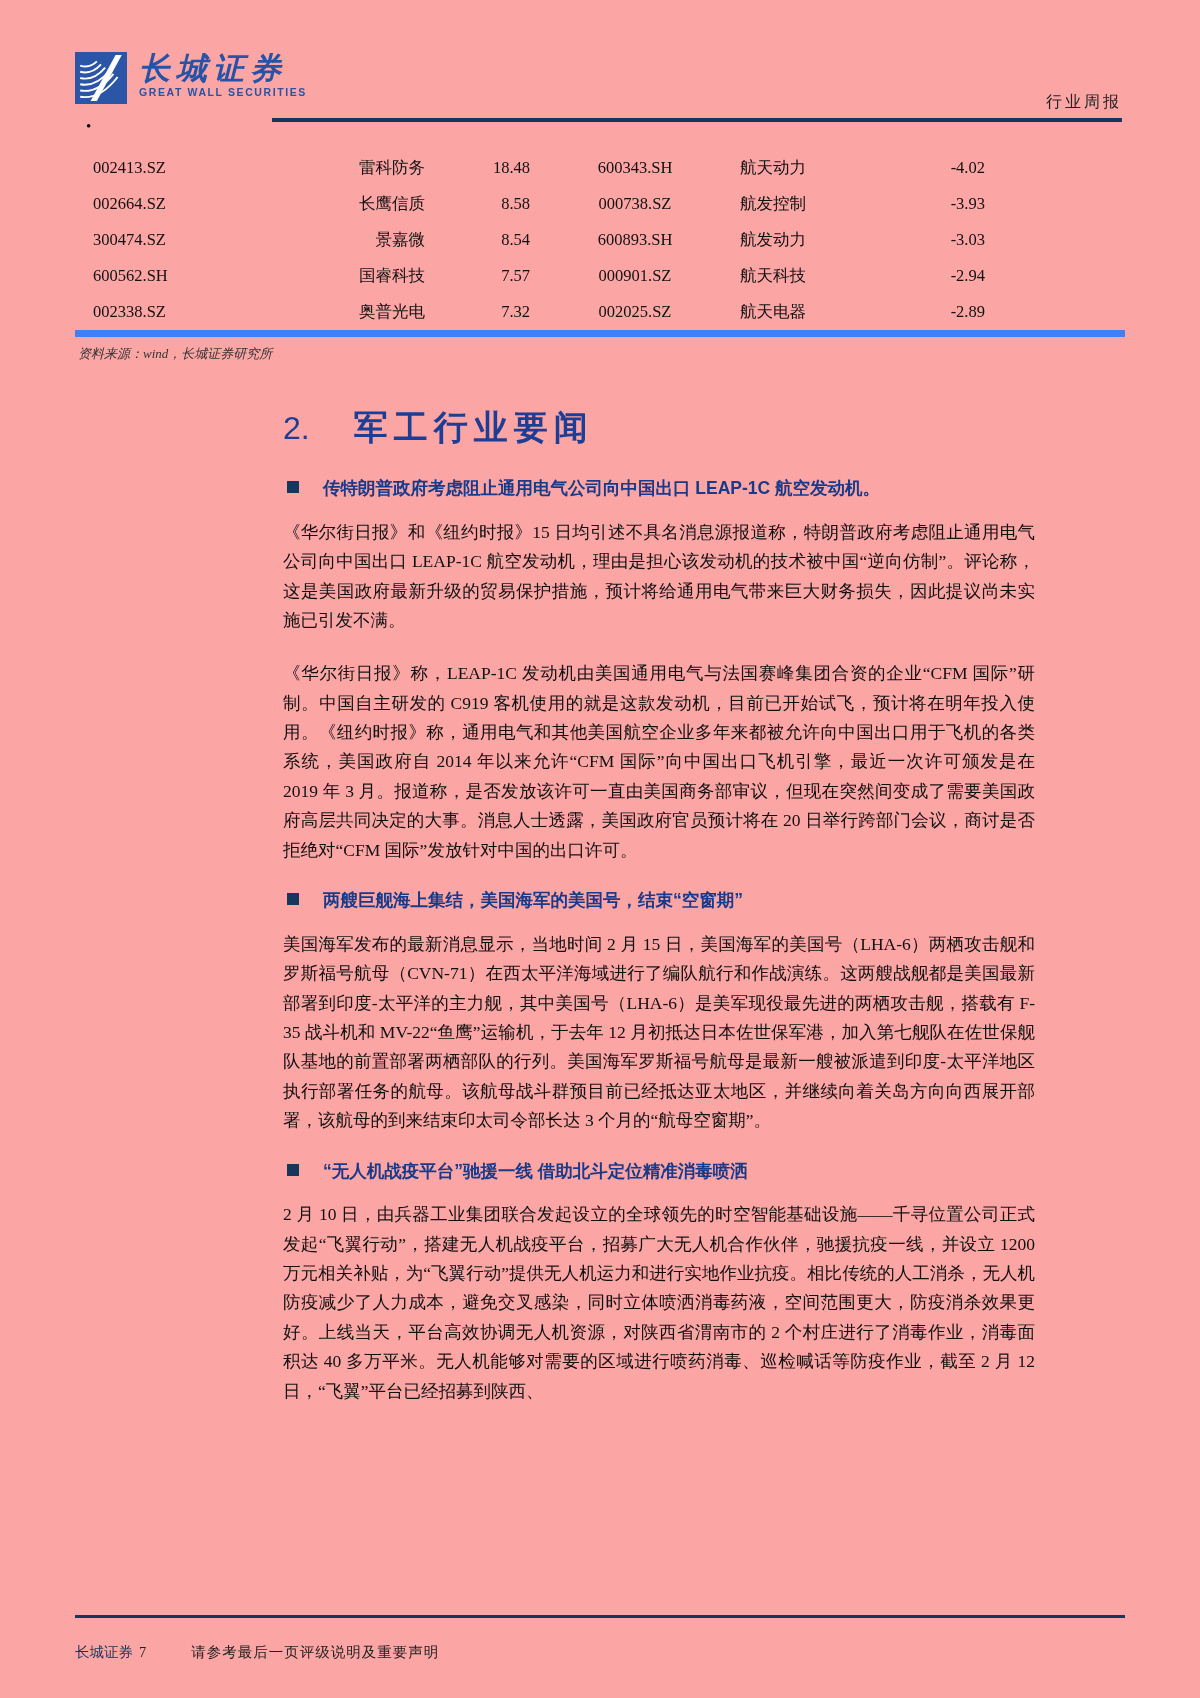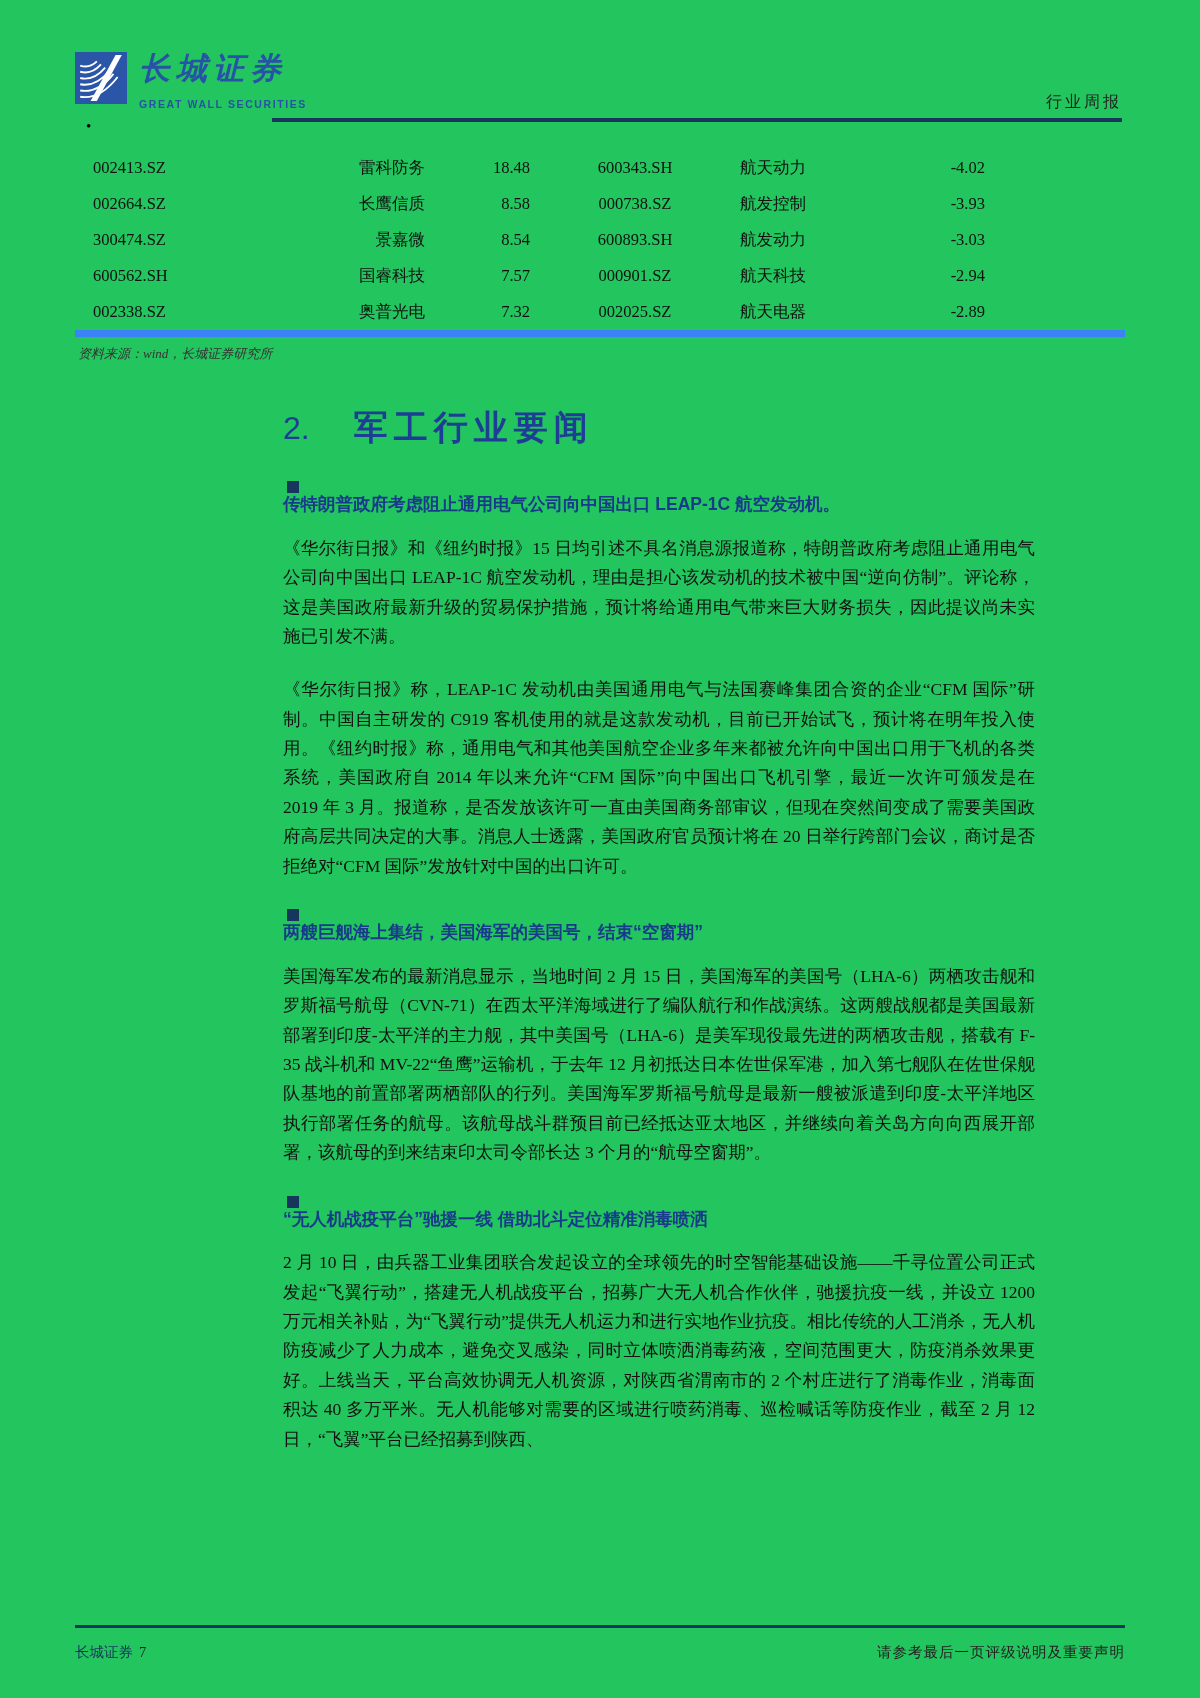--- a/index.html
+++ b/index.html
@@ -1,38 +1,38 @@
 <!DOCTYPE html>
 <html><head>
 <meta charset="utf-8">
 <style>
   * { margin:0; padding:0; box-sizing:border-box; }
   html,body { background:#ffffff; }
   .page {
     position:relative;
     width:1200px; height:1698px;
     margin:0 auto;
-    background:#22c55e;
+    background:#fca5a5;
     font-family:"Liberation Serif","DejaVu Serif",serif;
     color:#111;
     overflow:hidden;
   }
 
   
   .logo { position:absolute; left:75px; top:52px; display:flex; align-items:flex-start; }
   .logo-mark { width:52px; height:52px; flex:0 0 auto; }
   .logo-text { margin-left:12px; }
   .logo-cn {
     font-family:"Liberation Serif","DejaVu Serif",serif;
     font-weight:700; font-style:italic;
     color:#2753a6; font-size:31px; letter-spacing:6px; line-height:1.1;
   }
   .logo-en {
     font-family:"Liberation Sans","DejaVu Sans",sans-serif;
-    color:#2753a6; font-size:10.5px; letter-spacing:1.6px; font-weight:700; margin-top:12px;
+    color:#2753a6; font-size:10.5px; letter-spacing:1.6px; font-weight:700; margin-top:0;
   }
   .report-type {
     position:absolute; right:78px; top:92px;
     font-size:16px; color:#222; letter-spacing:3px;
   }
   .header-rule {
     position:absolute; left:272px; top:118px; width:850px; height:4px;
     background:#17365d;
   }
   .stray-bullet { position:absolute; left:86px; top:118px; font-size:15px; color:#000; }
@@ -66,37 +66,37 @@
   }
   .section-number { font-size:32px; font-weight:400; margin-right:44px; }
   .section-title  { font-size:34px; font-weight:700; letter-spacing:6px; }
 
   
   .news-col { margin:26px 90px 0 283px; width:752px; }
   .news-head {
     display:flex; align-items:flex-start;
     font-family:"Liberation Sans","DejaVu Sans",sans-serif;
     color:#173a8a; font-weight:700; font-size:17.5px;
-    margin:20px 0 18px 0; line-height:1.3;flex-direction:column;
+    margin:20px 0 18px 0; line-height:1.3;
   }
   .sq {
     flex:0 0 auto; width:12px; height:12px; background:#17365d;
     margin:4px 24px 0 4px;
   }
   .news-col p {
     font-size:17.5px; line-height:1.68; text-align:justify;
     margin-bottom:24px; color:#111;
   }
 
   
   .footer {
     position:absolute; left:75px; right:75px; bottom:36px;
     border-top:3px solid #17365d;
-    padding-top:15px;
-    display:flex; justify-content:space-between;
+    padding-top:25px;
+    display:flex; justify-content:flex-start;
     font-size:14.5px;
   }
   .footer-left { color:#17365d; }
   .footer-left .pg { color:#222; margin-left:6px; }
   .footer-right { color:#222; letter-spacing:1px;margin-left:45px; }
 </style>
 </head>
 <body>
 
 <div class="page">

